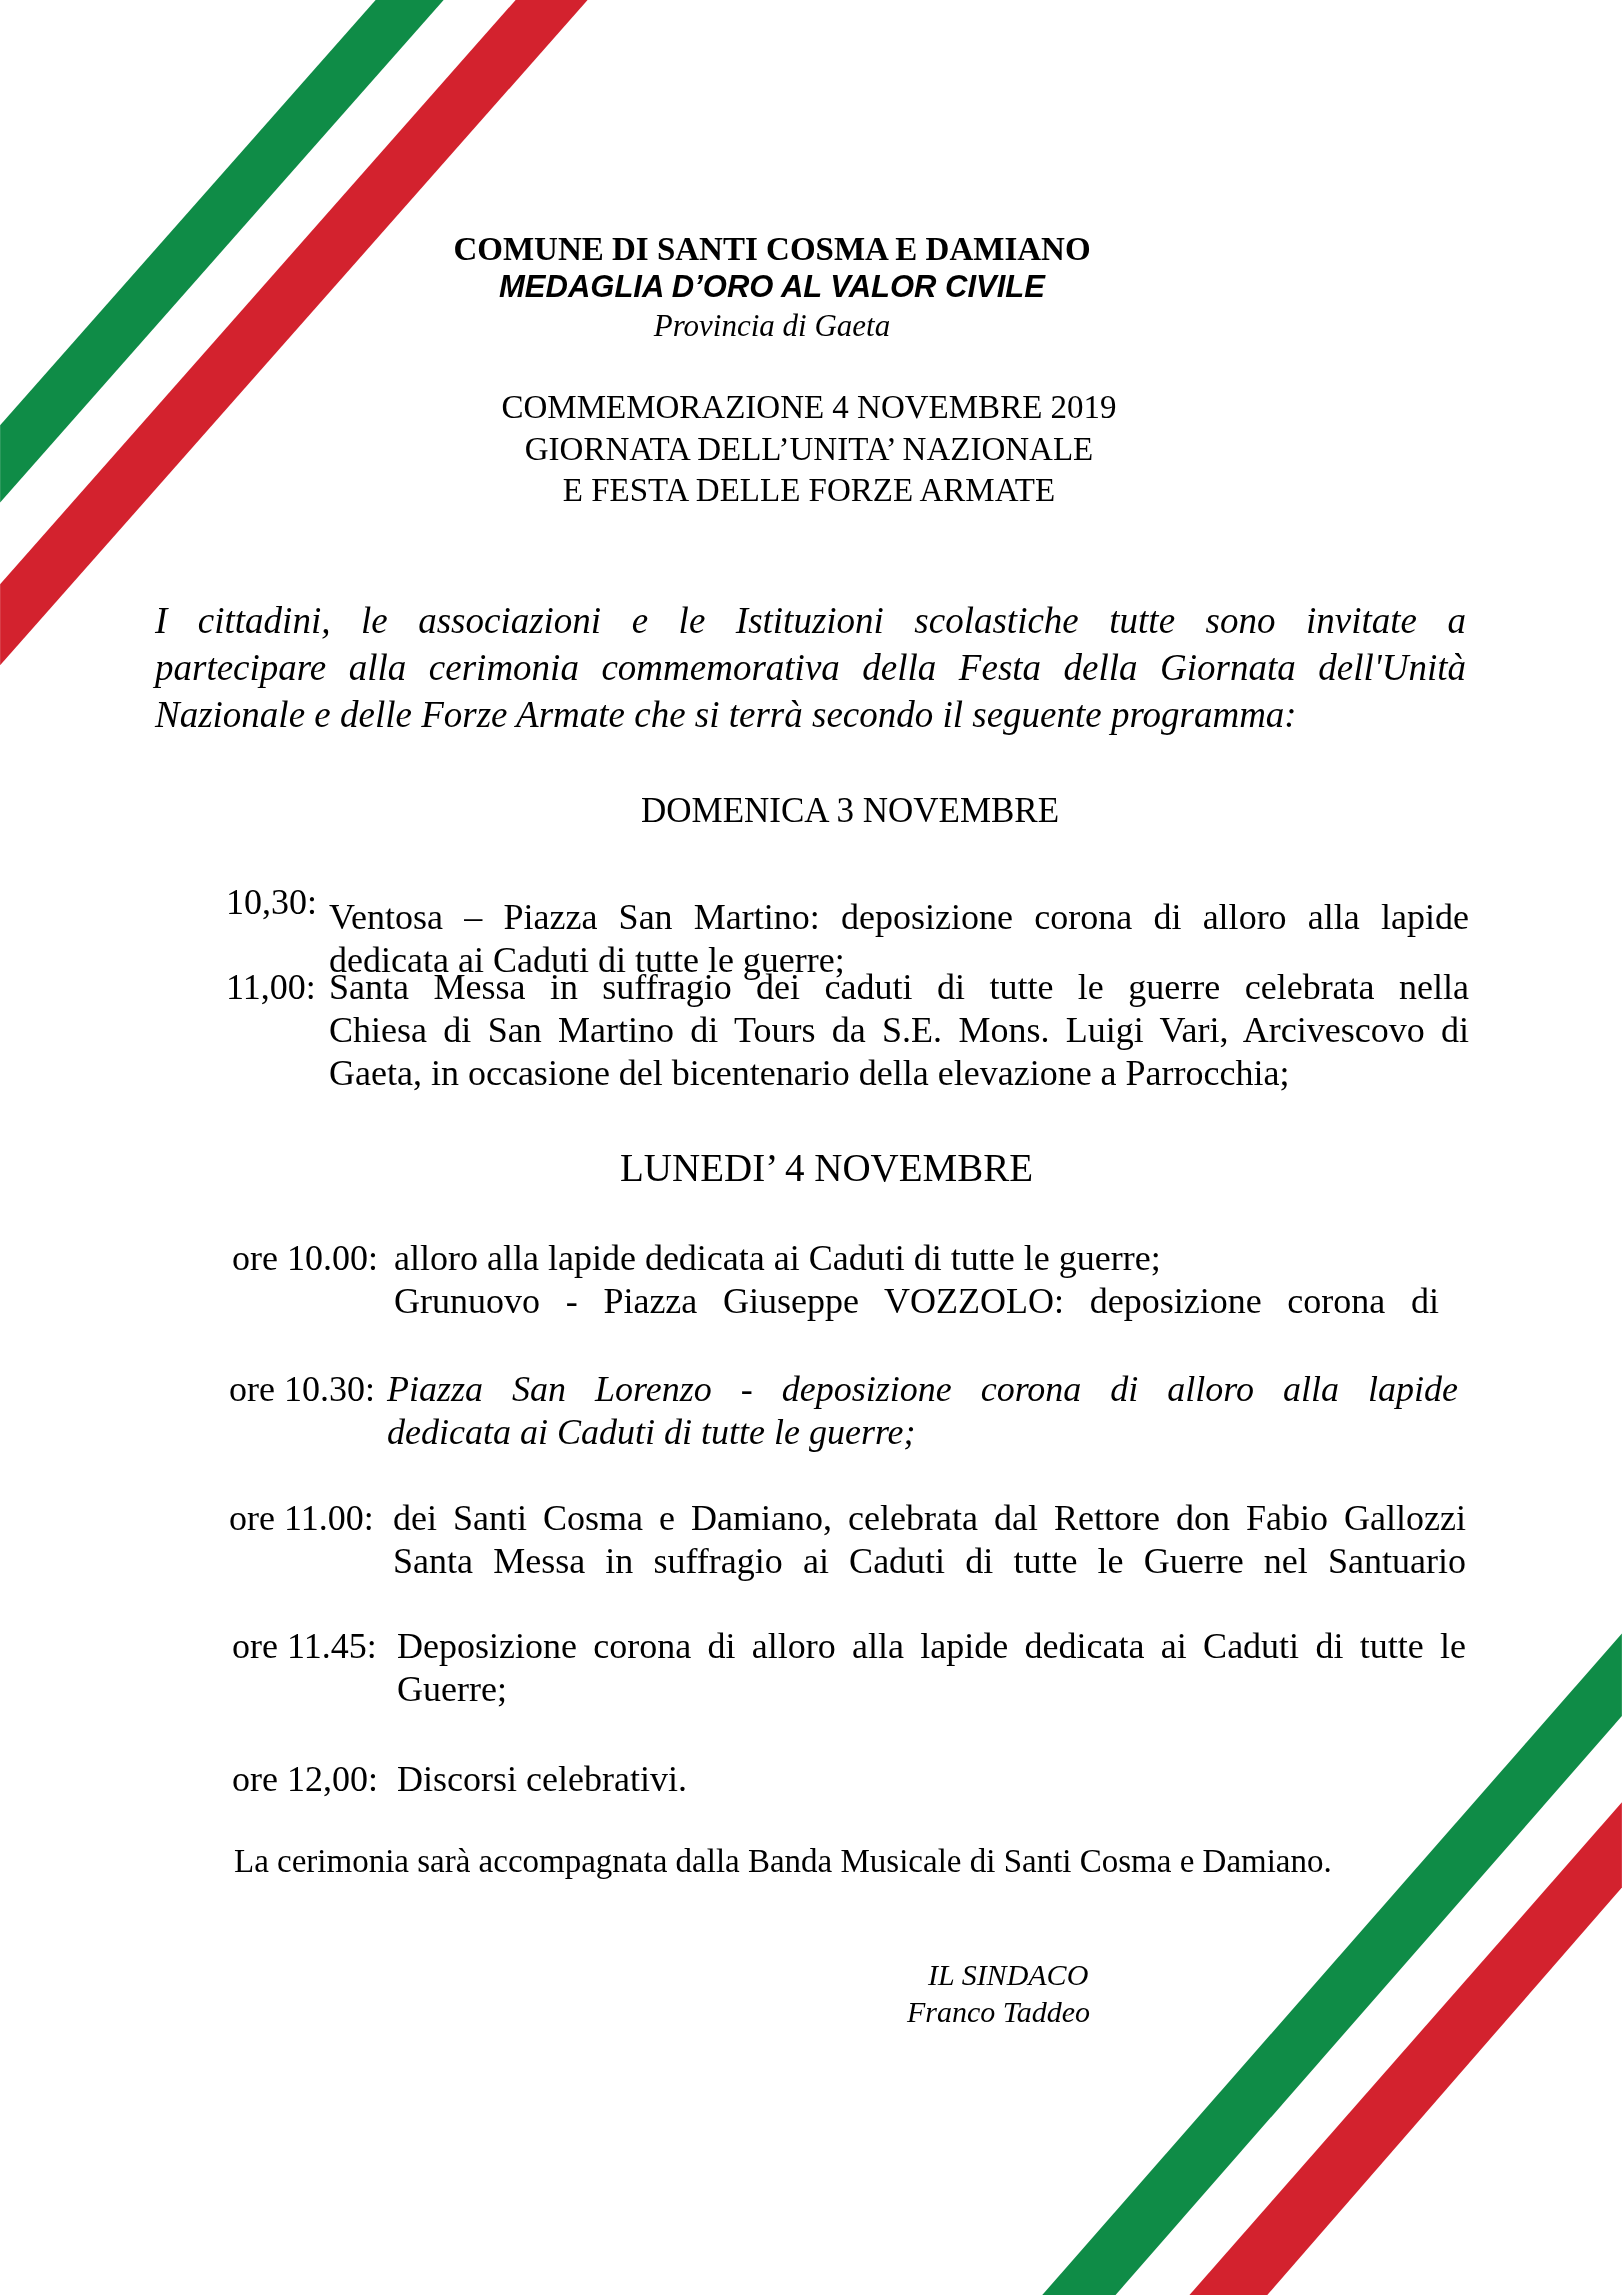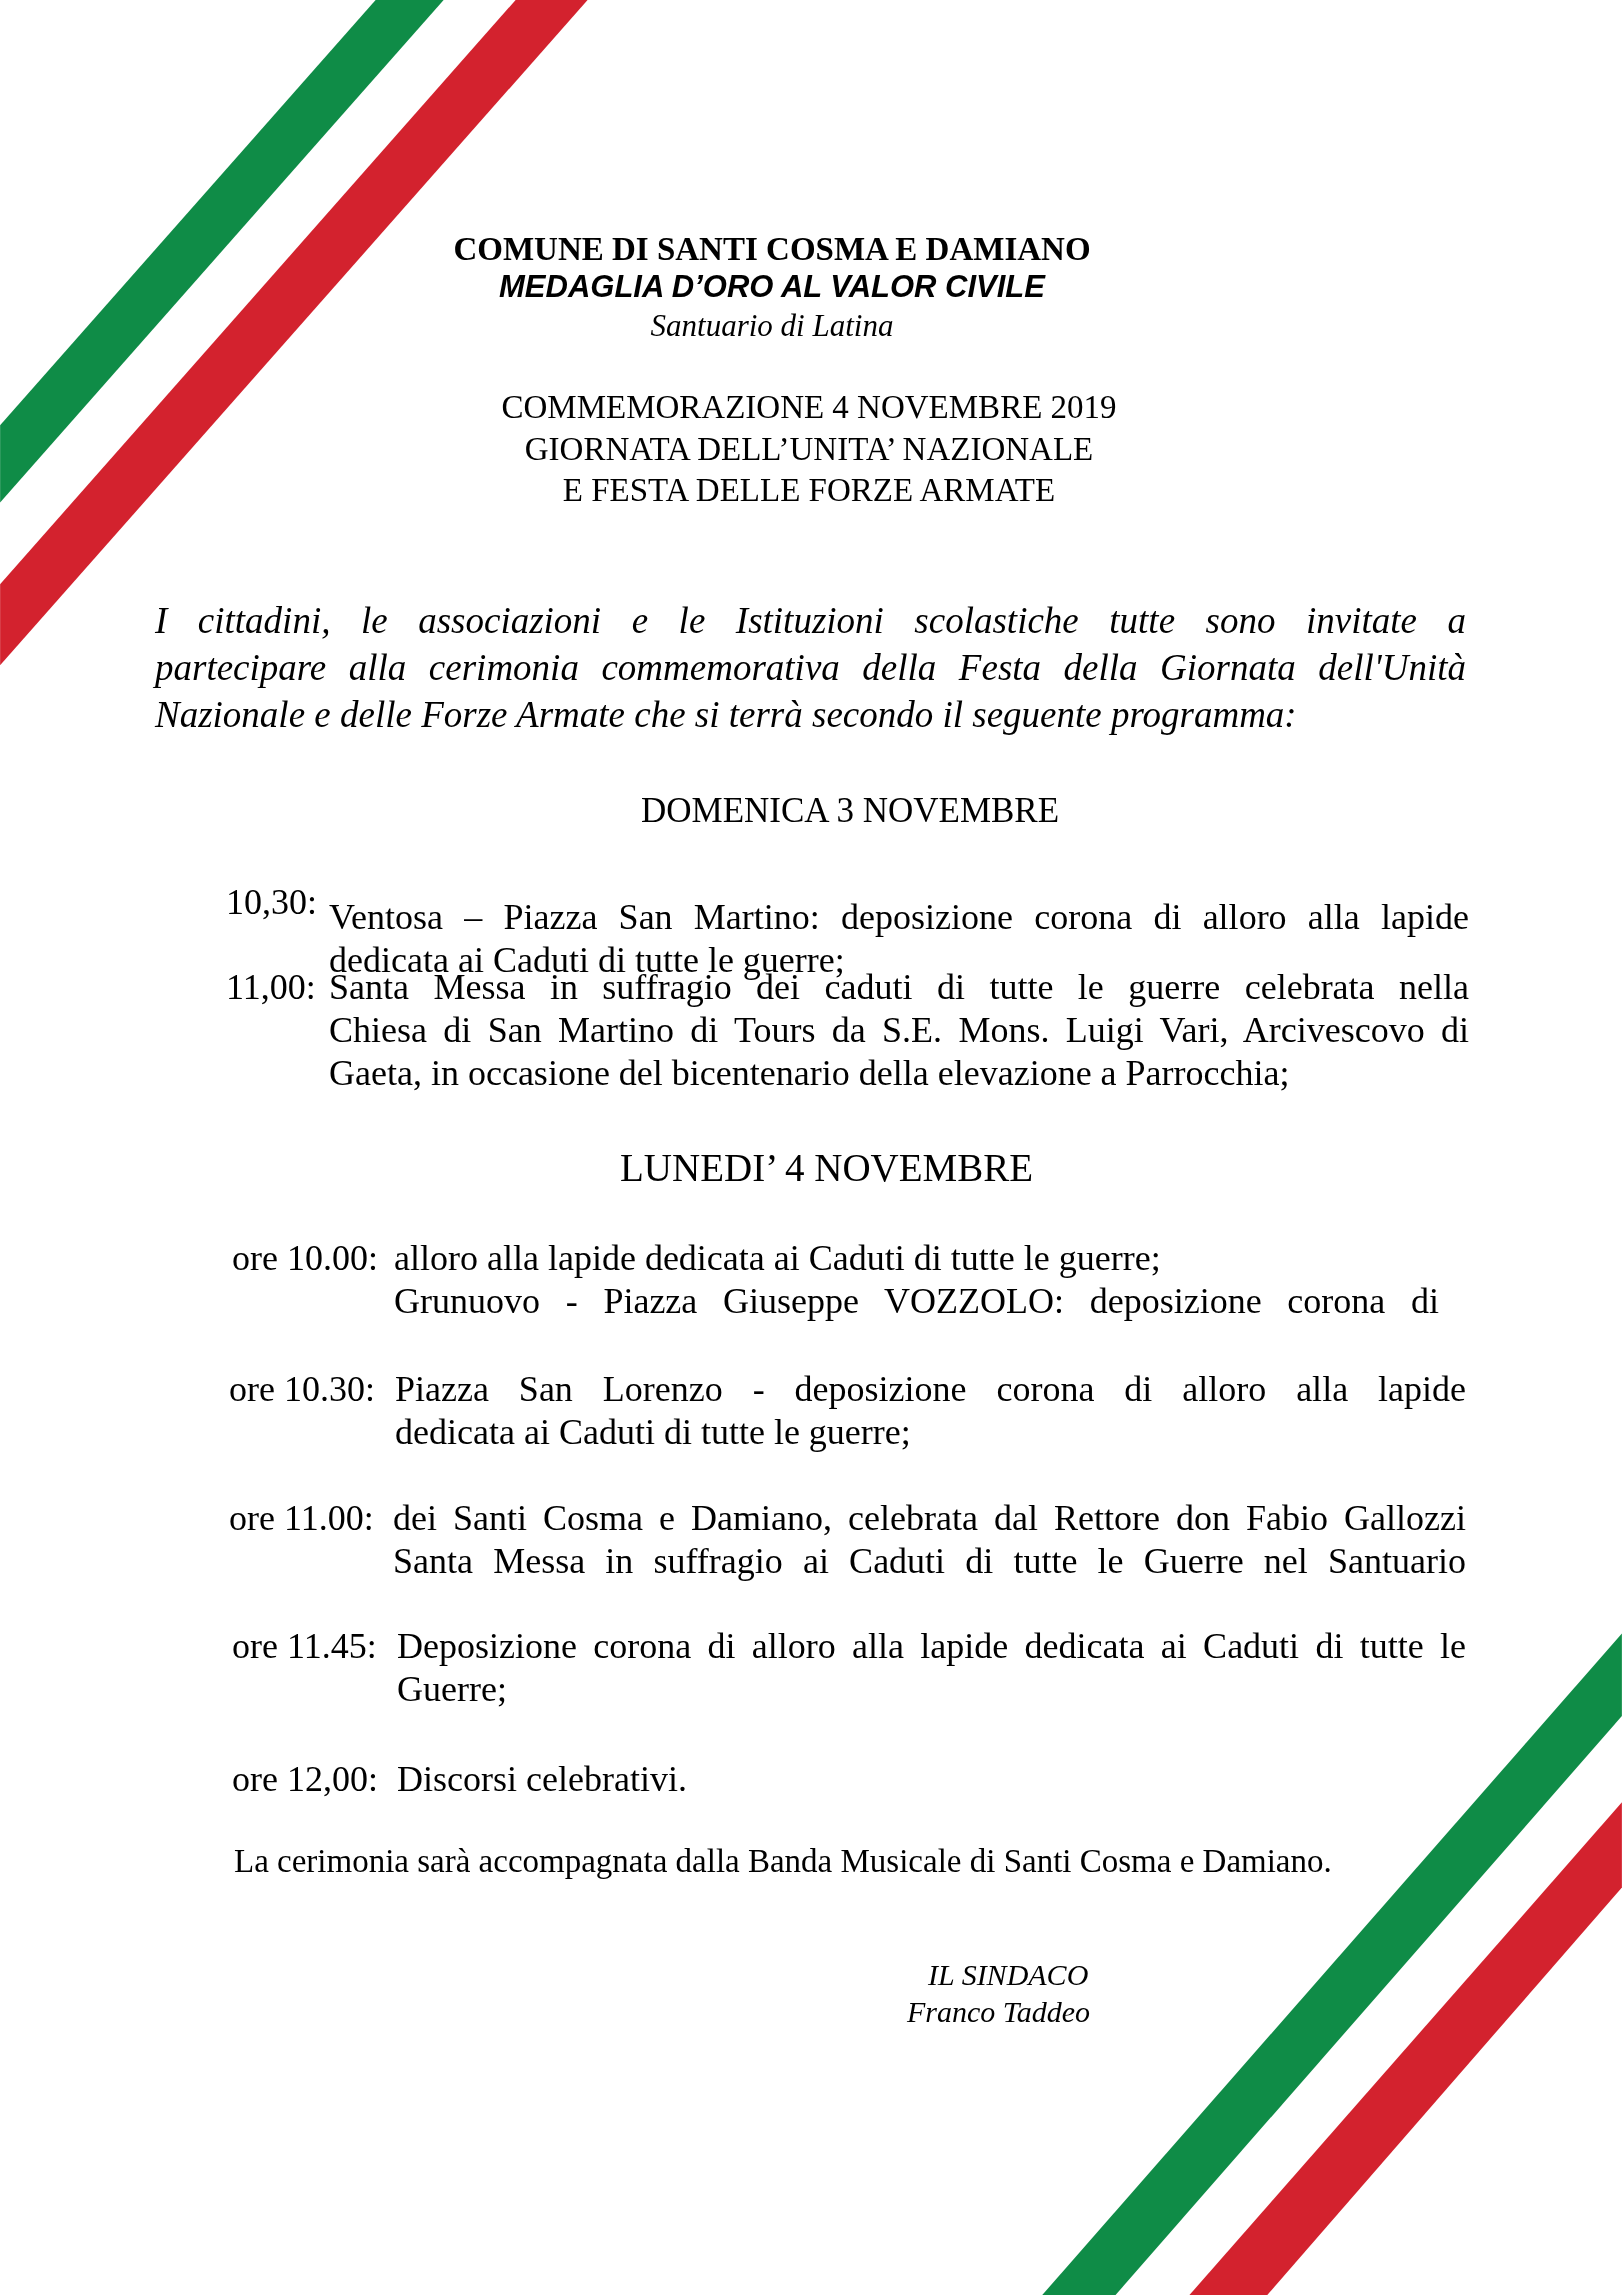--- a/index.html
+++ b/index.html
@@ -30,21 +30,21 @@
 
 <svg class="stripes" viewBox="0 0 2479 3508" width="1622" height="2295">
   <polygon points="574,0 678,0 0,768 0,650" fill="#0F8C47"></polygon>
   <polygon points="788,0 898,0 0,1017 0,893" fill="#D3222E"></polygon>
   <polygon points="2479,2497 2479,2623 1705,3508 1593,3508" fill="#0F8C47"></polygon>
   <polygon points="2479,2755 2479,2885 1937,3508 1818,3508" fill="#D3222E"></polygon>
 </svg>
 
 <div class="line center h-bold" style="top:233px;">COMUNE DI SANTI COSMA E DAMIANO</div>
 <div class="line center h-mono" style="top:271px;">MEDAGLIA D’ORO AL VALOR CIVILE</div>
-<div class="line center h-ital" style="top:310px;">Santuario di Latina</div>
+<div class="line center h-ital" style="top:310px;">Provincia di Gaeta</div>
 
 <div class="line center h-reg" style="top:391px;">COMMEMORAZIONE 4 NOVEMBRE 2019</div>
 <div class="line center h-reg" style="top:433px;">GIORNATA DELL’UNITA’ NAZIONALE</div>
 <div class="line center h-reg" style="top:474px;">E FESTA DELLE FORZE ARMATE</div>
 
 <div class="para" style="top:597px;font-style:italic;">
   <span class="l">I cittadini, le associazioni e le Istituzioni scolastiche tutte sono invitate a</span>
   <span class="l">partecipare alla cerimonia commemorativa della Festa della Giornata dell'Unità</span>
   <span class="l last">Nazionale e delle Forze Armate che si terrà secondo il seguente programma:</span>
 </div>
@@ -73,21 +73,21 @@
 <div class="item" style="top:1237px; left:232px; width:1207px;">
   <span class="time">ore 10.00:</span>
   <div class="txt" style="left:162px; width:1045px;">
     <span class="l last">alloro alla lapide dedicata ai Caduti di tutte le guerre;</span>
     <span class="l">Grunuovo   -   Piazza Giuseppe VOZZOLO: deposizione  corona  di</span>
   </div>
 </div>
 
 <div class="item" style="top:1368px; left:229px; width:1237px;">
   <span class="time">ore 10.30:</span>
-  <div class="txt" style="left:166px; width:1071px;">
+  <div class="txt" style="left:158px; width:1071px;font-style:italic;">
     <span class="l">Piazza San Lorenzo  -  deposizione   corona   di  alloro  alla   lapide</span>
     <span class="l last">dedicata ai Caduti di tutte le guerre;</span>
   </div>
 </div>
 
 <div class="item" style="top:1497px; left:229px; width:1237px;">
   <span class="time">ore 11.00:</span>
   <div class="txt" style="left:164px; width:1073px;">
     <span class="l">dei Santi Cosma e  Damiano, celebrata dal Rettore don Fabio Gallozzi</span>
     <span class="l">Santa Messa  in  suffragio  ai   Caduti  di  tutte le Guerre nel Santuario</span>

